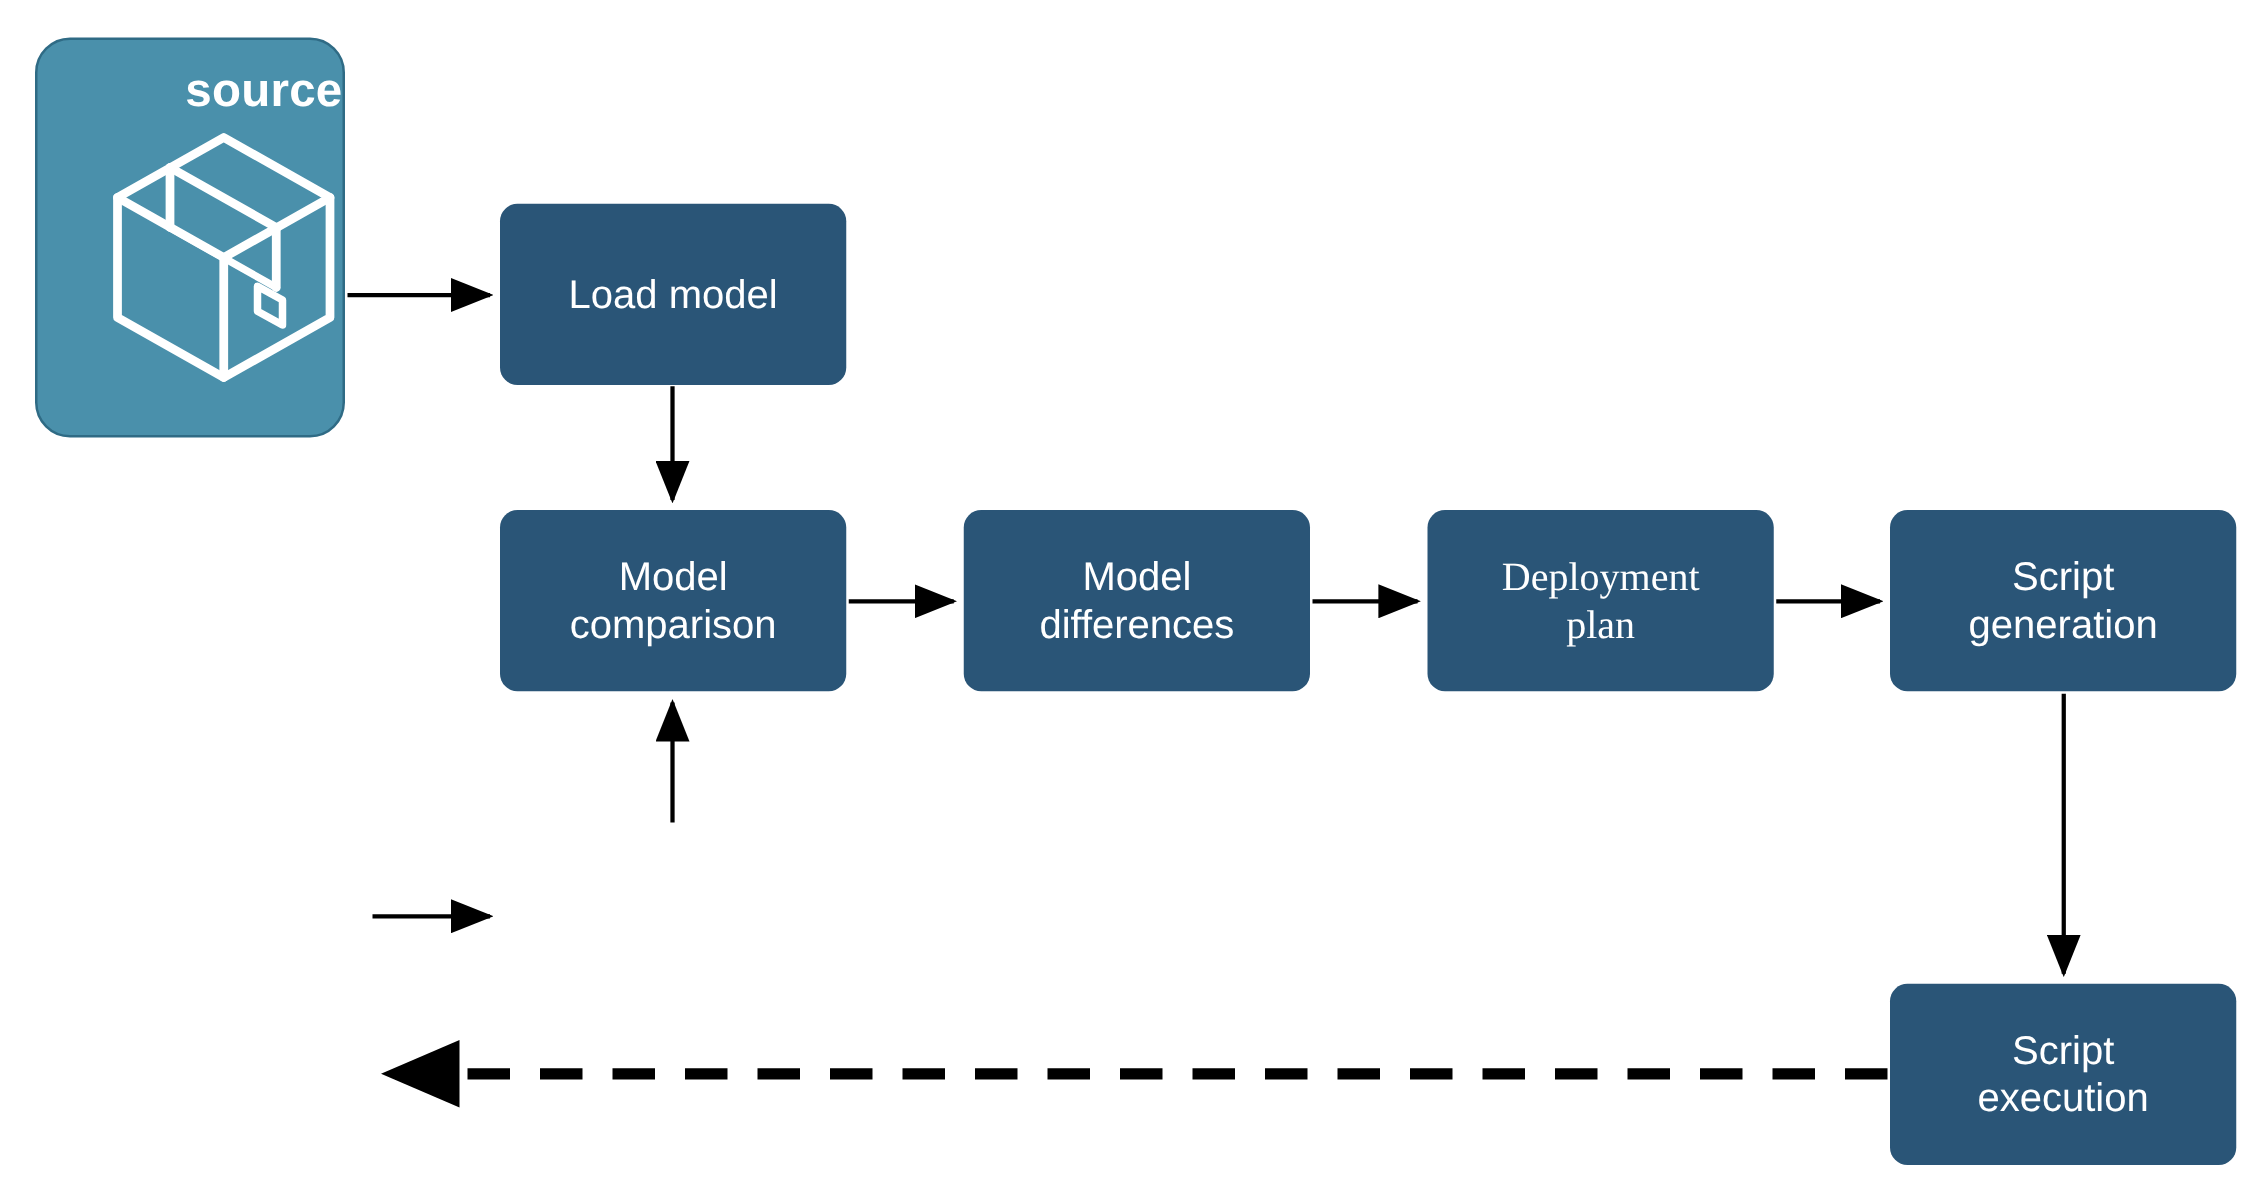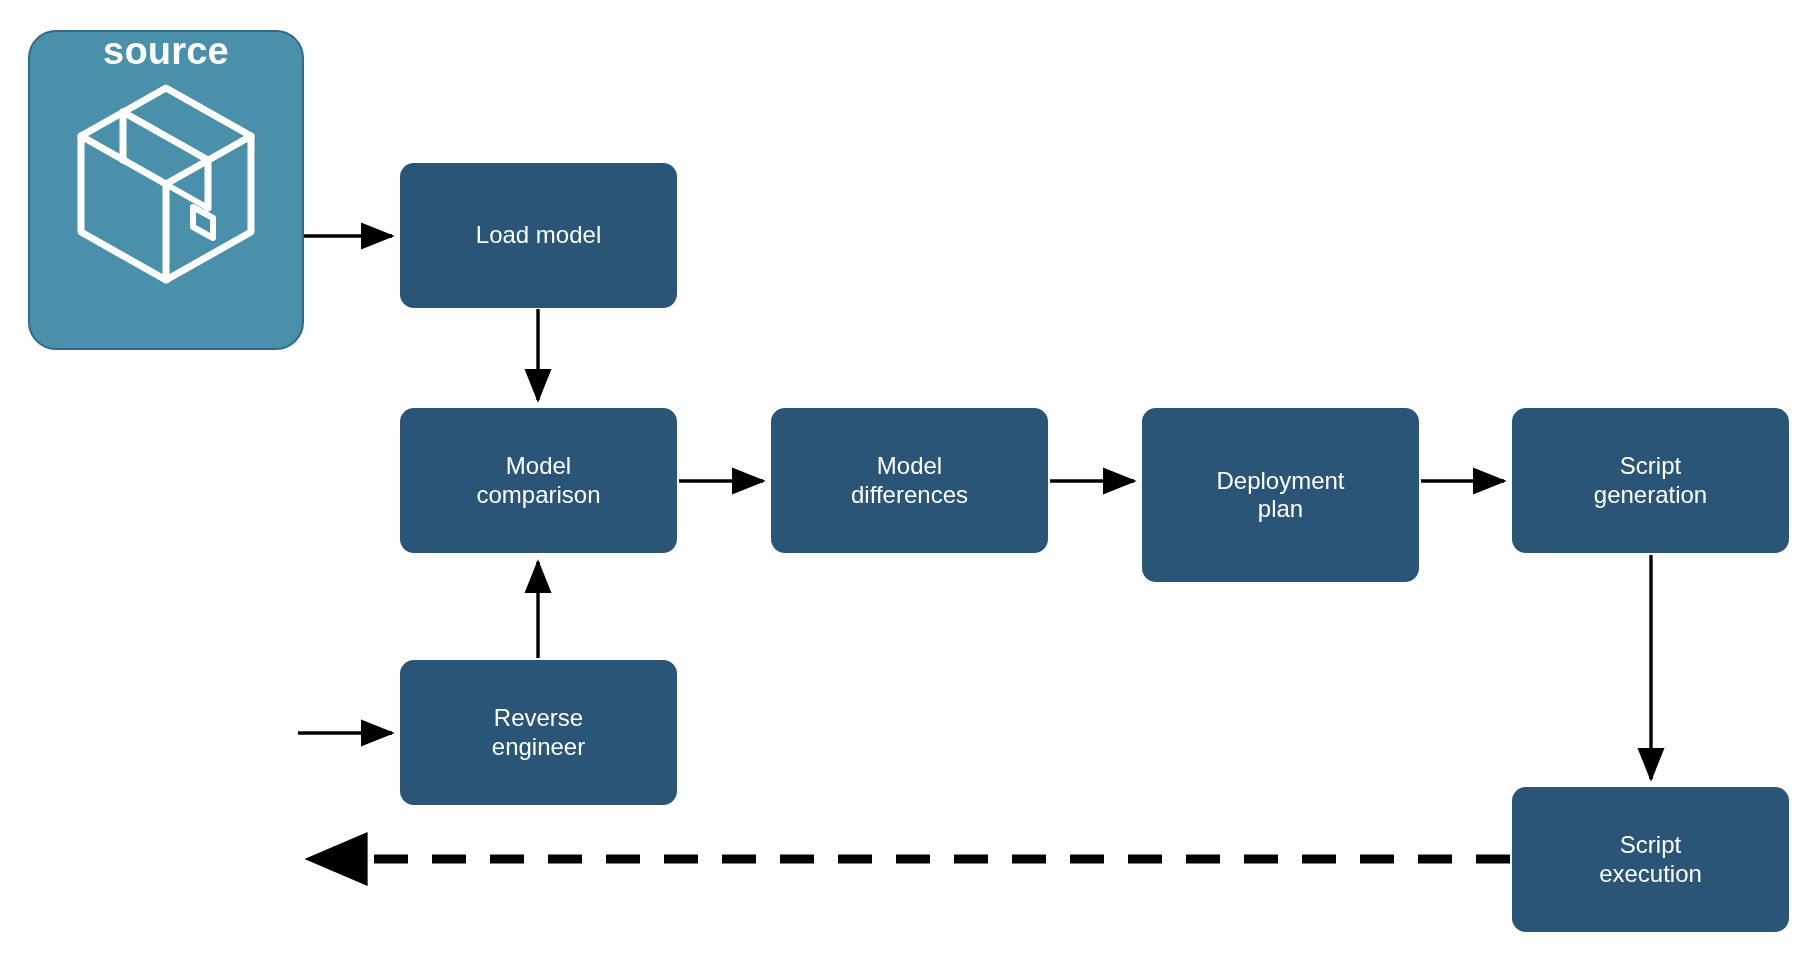--- a/index.html
+++ b/index.html
@@ -56,21 +56,21 @@
     background: #2a5577;
     border-radius: 14px;
     display: flex;
     align-items: center;
     justify-content: center;
     text-align: center;
     z-index: 3;
   }
   .process-label {
     color: #ffffff;
-    font-size: 24px;
+    font-size: 32px;
     line-height: 1.18;
     padding: 0 10px;
     white-space: pre-line;
   }
 </style>
 </head>
 <body>
 
 <div id="canvas">
 
@@ -96,21 +96,21 @@
 
     <line x1="1050" y1="481" x2="1134" y2="481" stroke="#000000" stroke-width="3.4" marker-end="url(#arrow)"></line>
 
     <line x1="1421" y1="481" x2="1504" y2="481" stroke="#000000" stroke-width="3.4" marker-end="url(#arrow)"></line>
 
     <line x1="1651" y1="555" x2="1651" y2="779" stroke="#000000" stroke-width="3.4" marker-end="url(#arrow)"></line>
 
     <line x1="1510" y1="859" x2="310" y2="859" stroke="#000000" stroke-width="9" stroke-dasharray="34 24" marker-end="url(#arrow-thick)"></line>
   </svg>
 
-  <div class="endpoint" style="left:28px; top:30px; width:276px; height:320px; ">
+  <div class="endpoint" style="left:28px; top:30px; width:248px; height:320px; padding-top:22px;align-items:flex-end;">
     <div class="endpoint-label">source</div>
     <span class="endpoint-icon">
       <svg width="190" height="210" viewBox="0 0 190 210" style="margin-top:6px;">
         <g fill="none" stroke="#ffffff" stroke-width="7" stroke-linejoin="round" stroke-linecap="round">
 
           <path d="M95 12 L180 60 L180 156 L95 204 L10 156 L10 60 Z"></path>
 
           <path d="M10 60 L95 108 L180 60"></path>
 
           <path d="M95 108 L95 204"></path>
@@ -134,33 +134,29 @@
   <div class="process" style="left:400px; top:408px; width:277px; height:145px;">
     <span class="process-label">Model
 comparison</span>
   </div>
 
   <div class="process" style="left:771px; top:408px; width:277px; height:145px;">
     <span class="process-label">Model
 differences</span>
   </div>
 
-  <div class="process" style="left:1142px; top:408px; width:277px; height:174px;">
+  <div class="process" style="left:1142px; top:408px; width:277px; height:145px;font-family:Liberation Serif, serif;">
     <span class="process-label">Deployment
 plan</span>
   </div>
 
   <div class="process" style="left:1512px; top:408px; width:277px; height:145px;">
     <span class="process-label">Script
 generation</span>
   </div>
 
   <div class="process" style="left:1512px; top:787px; width:277px; height:145px;">
     <span class="process-label">Script
 execution</span>
   </div>
 
-  <div class="process" style="left:400px; top:660px; width:277px; height:145px;">
-    <span class="process-label">Reverse
-engineer</span>
-  </div>
 
 </div>
 
 </body></html>

